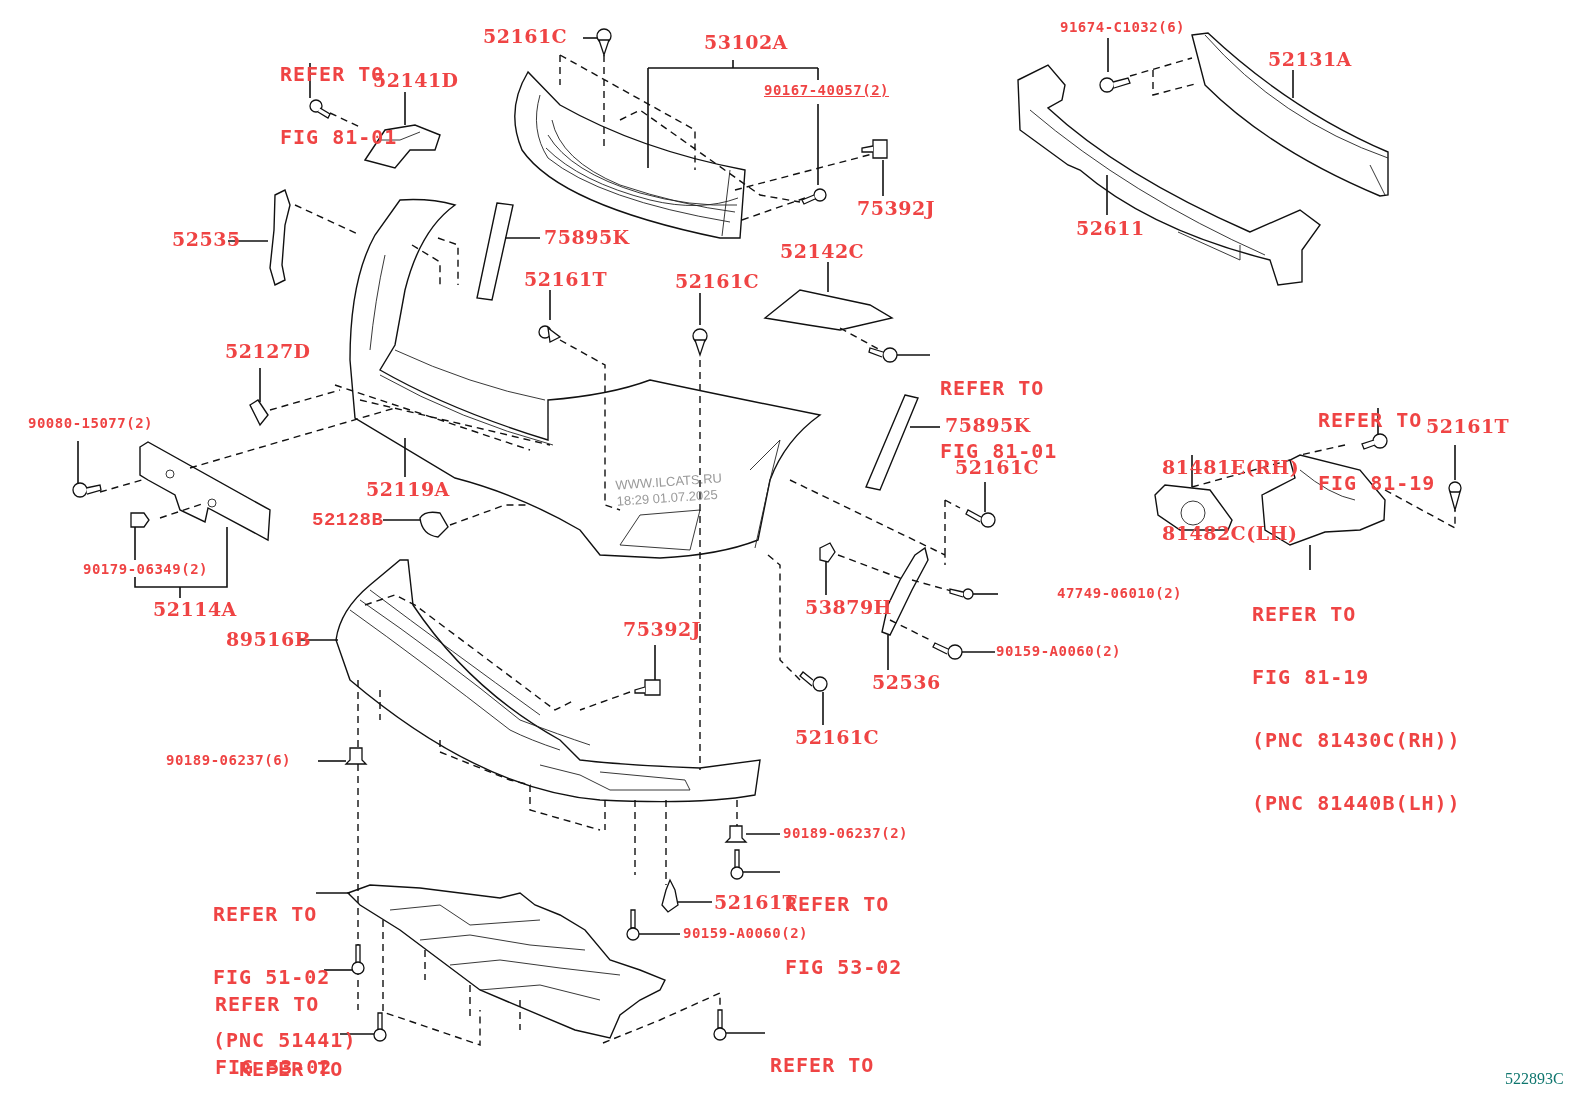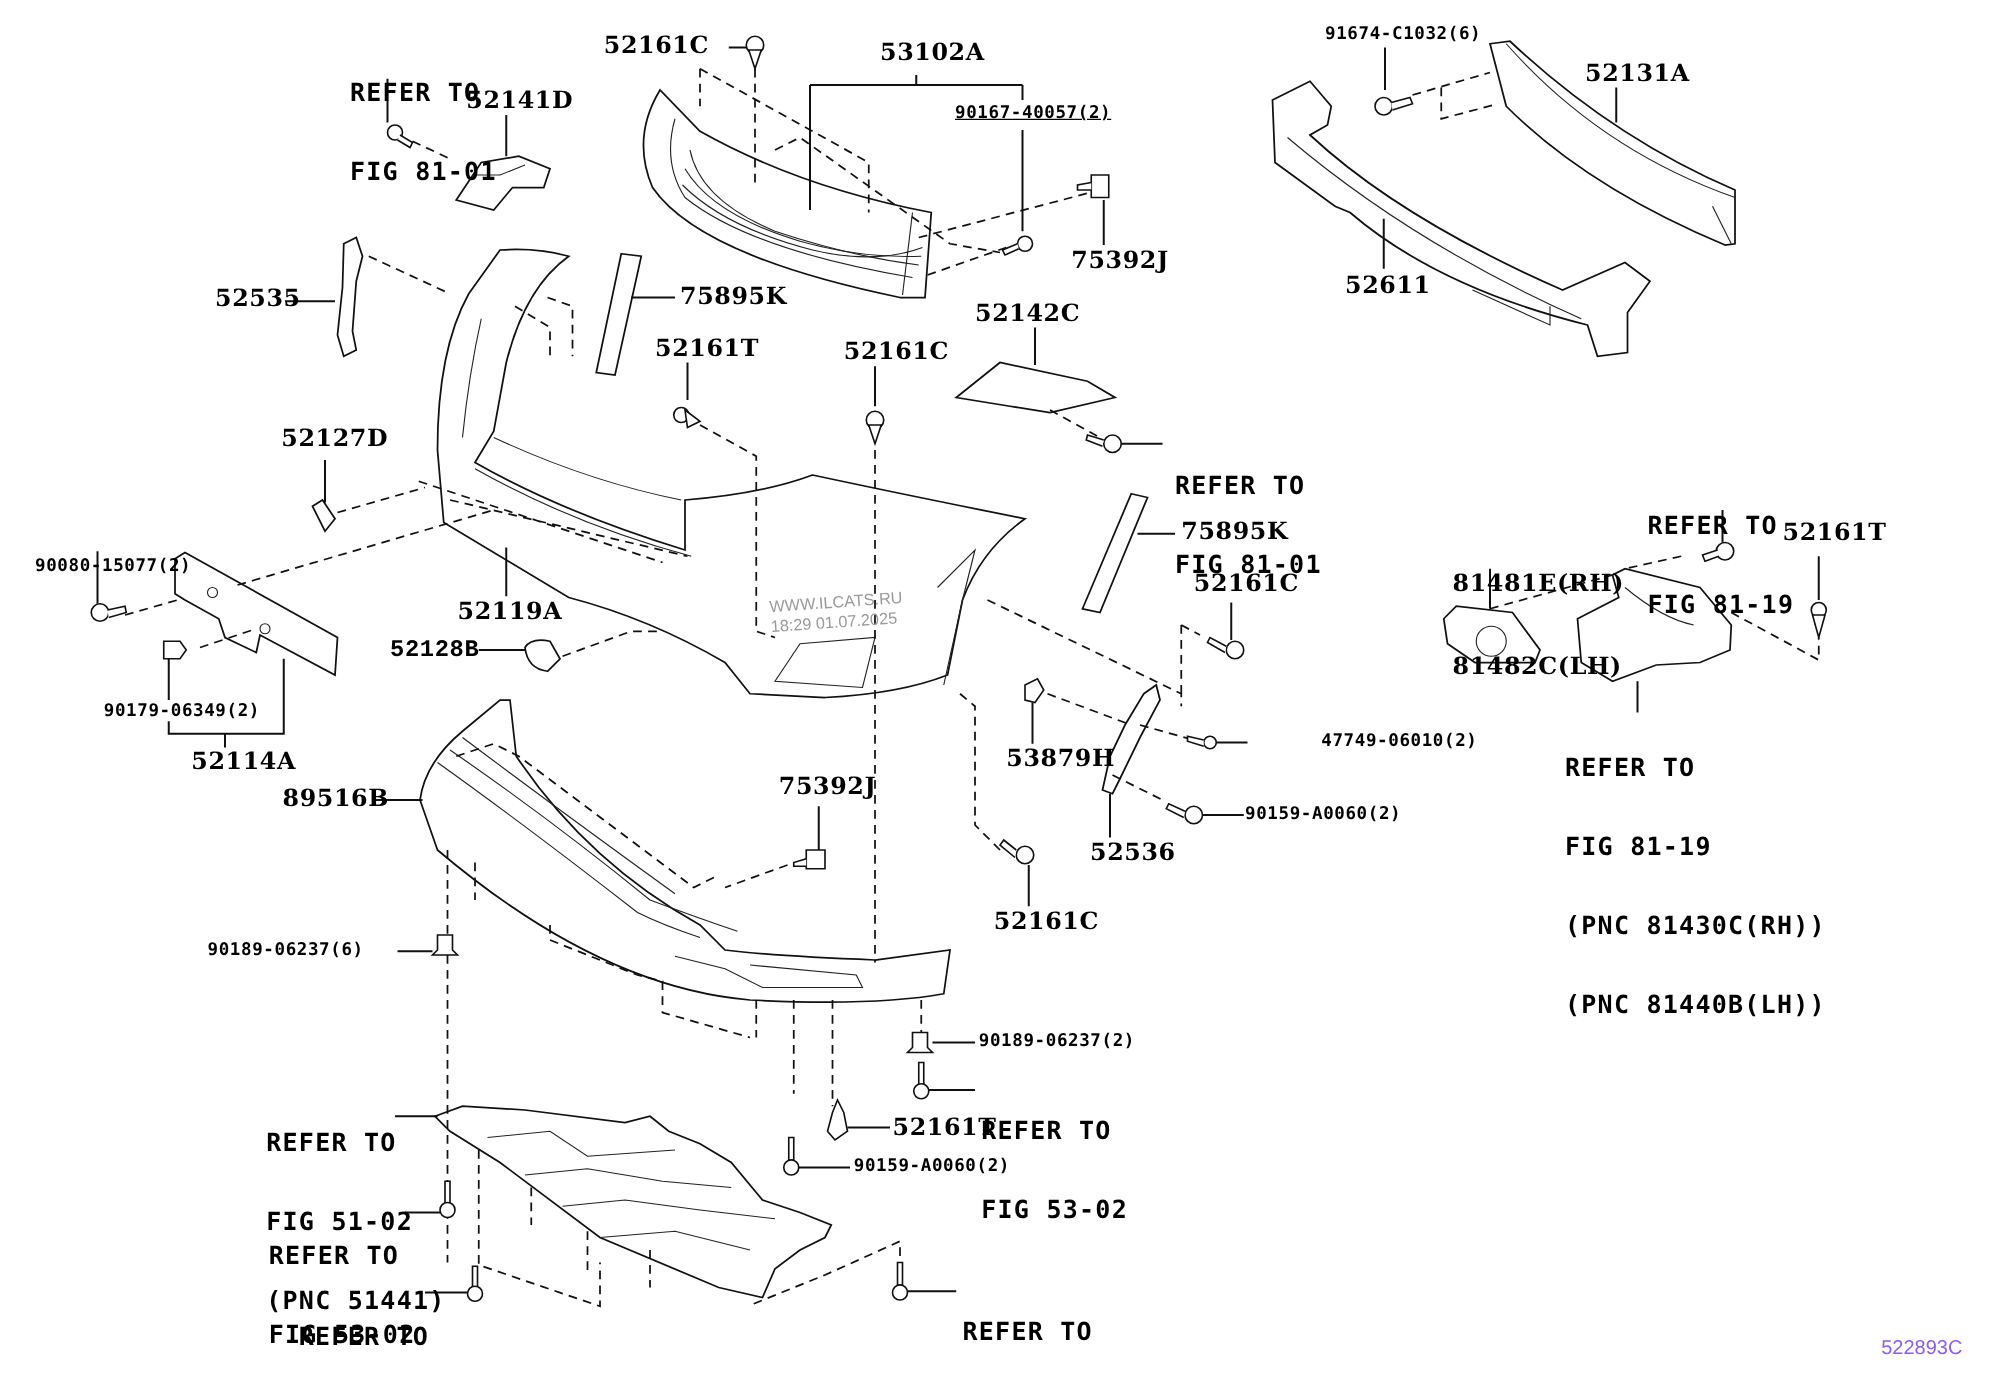--- a/index.html
+++ b/index.html
@@ -1,23 +1,23 @@
 <!DOCTYPE html>
 <html><head>
 <meta charset="utf-8">
 <style>
   html, body { margin: 0; padding: 0; background: #ffffff; }
   body { width: 1592px; height: 1099px; position: relative; overflow: hidden; font-family: "DejaVu Serif", serif; }
   #diagram { position: absolute; left: 0; top: 0; width: 1592px; height: 1099px; }
-  .lbl { position: absolute; white-space: pre; color: #000000; line-height: 1; }
+  .lbl { position: absolute; white-space: pre; color: #ef4444; line-height: 1; }
   .pn { font-family: "DejaVu Serif", serif; font-weight: bold; font-size: 19px; letter-spacing: 0.5px; }
   .sm { font-family: "DejaVu Sans Mono", monospace; font-size: 14px; font-weight: bold; letter-spacing: 0.5px; }
   .ref { font-family: "DejaVu Sans Mono", monospace; font-size: 20px; font-weight: bold; letter-spacing: 1px; line-height: 21px; }
   .wm { position: absolute; font-family: "Liberation Sans", sans-serif; font-size: 13px; color: #9a9a9a; transform: rotate(-4deg); line-height: 16px; }
-  .figid { position: absolute; font-family: Liberation Sans, sans-serif; font-size: 16px; color: #8b5cf6; }
+  .figid { position: absolute; font-family: Liberation Serif, serif; font-size: 16px; color: #0f766e; }
   svg .part { fill: none; stroke: #111; stroke-width: 1.4; }
   svg .thin { fill: none; stroke: #222; stroke-width: 0.9; }
   svg .lead { fill: none; stroke: #111; stroke-width: 1.6; }
   svg .dash { fill: none; stroke: #111; stroke-width: 1.4; stroke-dasharray: 7 5; }
   svg .fast { fill: #fff; stroke: #111; stroke-width: 1.3; }
 </style>
 </head>
 <body>
 
 <svg id="diagram" viewBox="0 0 1592 1099" xmlns="http://www.w3.org/2000/svg">
@@ -295,21 +295,21 @@
 <div class="lbl pn" style="left:172px;top:230px;">52535</div>
 <div class="lbl pn" style="left:544px;top:228px;">75895K</div>
 <div class="lbl pn" style="left:524px;top:270px;">52161T</div>
 <div class="lbl pn" style="left:675px;top:272px;">52161C</div>
 <div class="lbl pn" style="left:780px;top:242px;">52142C</div>
 <div class="lbl ref" style="left:940px;top:336px;">
   <div>REFER TO</div>
   <div>FIG 81-01</div>
 </div>
 <div class="lbl pn" style="left:225px;top:342px;">52127D</div>
-<div class="lbl sm" style="left:28px;top:416px;margin-top:30px;">90080-15077(2)</div>
+<div class="lbl sm" style="left:28px;top:416px;">90080-15077(2)</div>
 <div class="lbl pn" style="left:366px;top:480px;">52119A</div>
 <div class="lbl pn" style="left:312px;top:511px;font-family:Liberation Mono, monospace;">52128B</div>
 <div class="lbl pn" style="left:945px;top:416px;">75895K</div>
 <div class="lbl pn" style="left:955px;top:458px;">52161C</div>
 <div class="lbl sm" style="left:83px;top:562px;">90179-06349(2)</div>
 <div class="lbl pn" style="left:153px;top:600px;">52114A</div>
 
 <div class="lbl ref" style="left:1318px;top:368px;">
   <div>REFER TO</div>
   <div>FIG 81-19</div>

